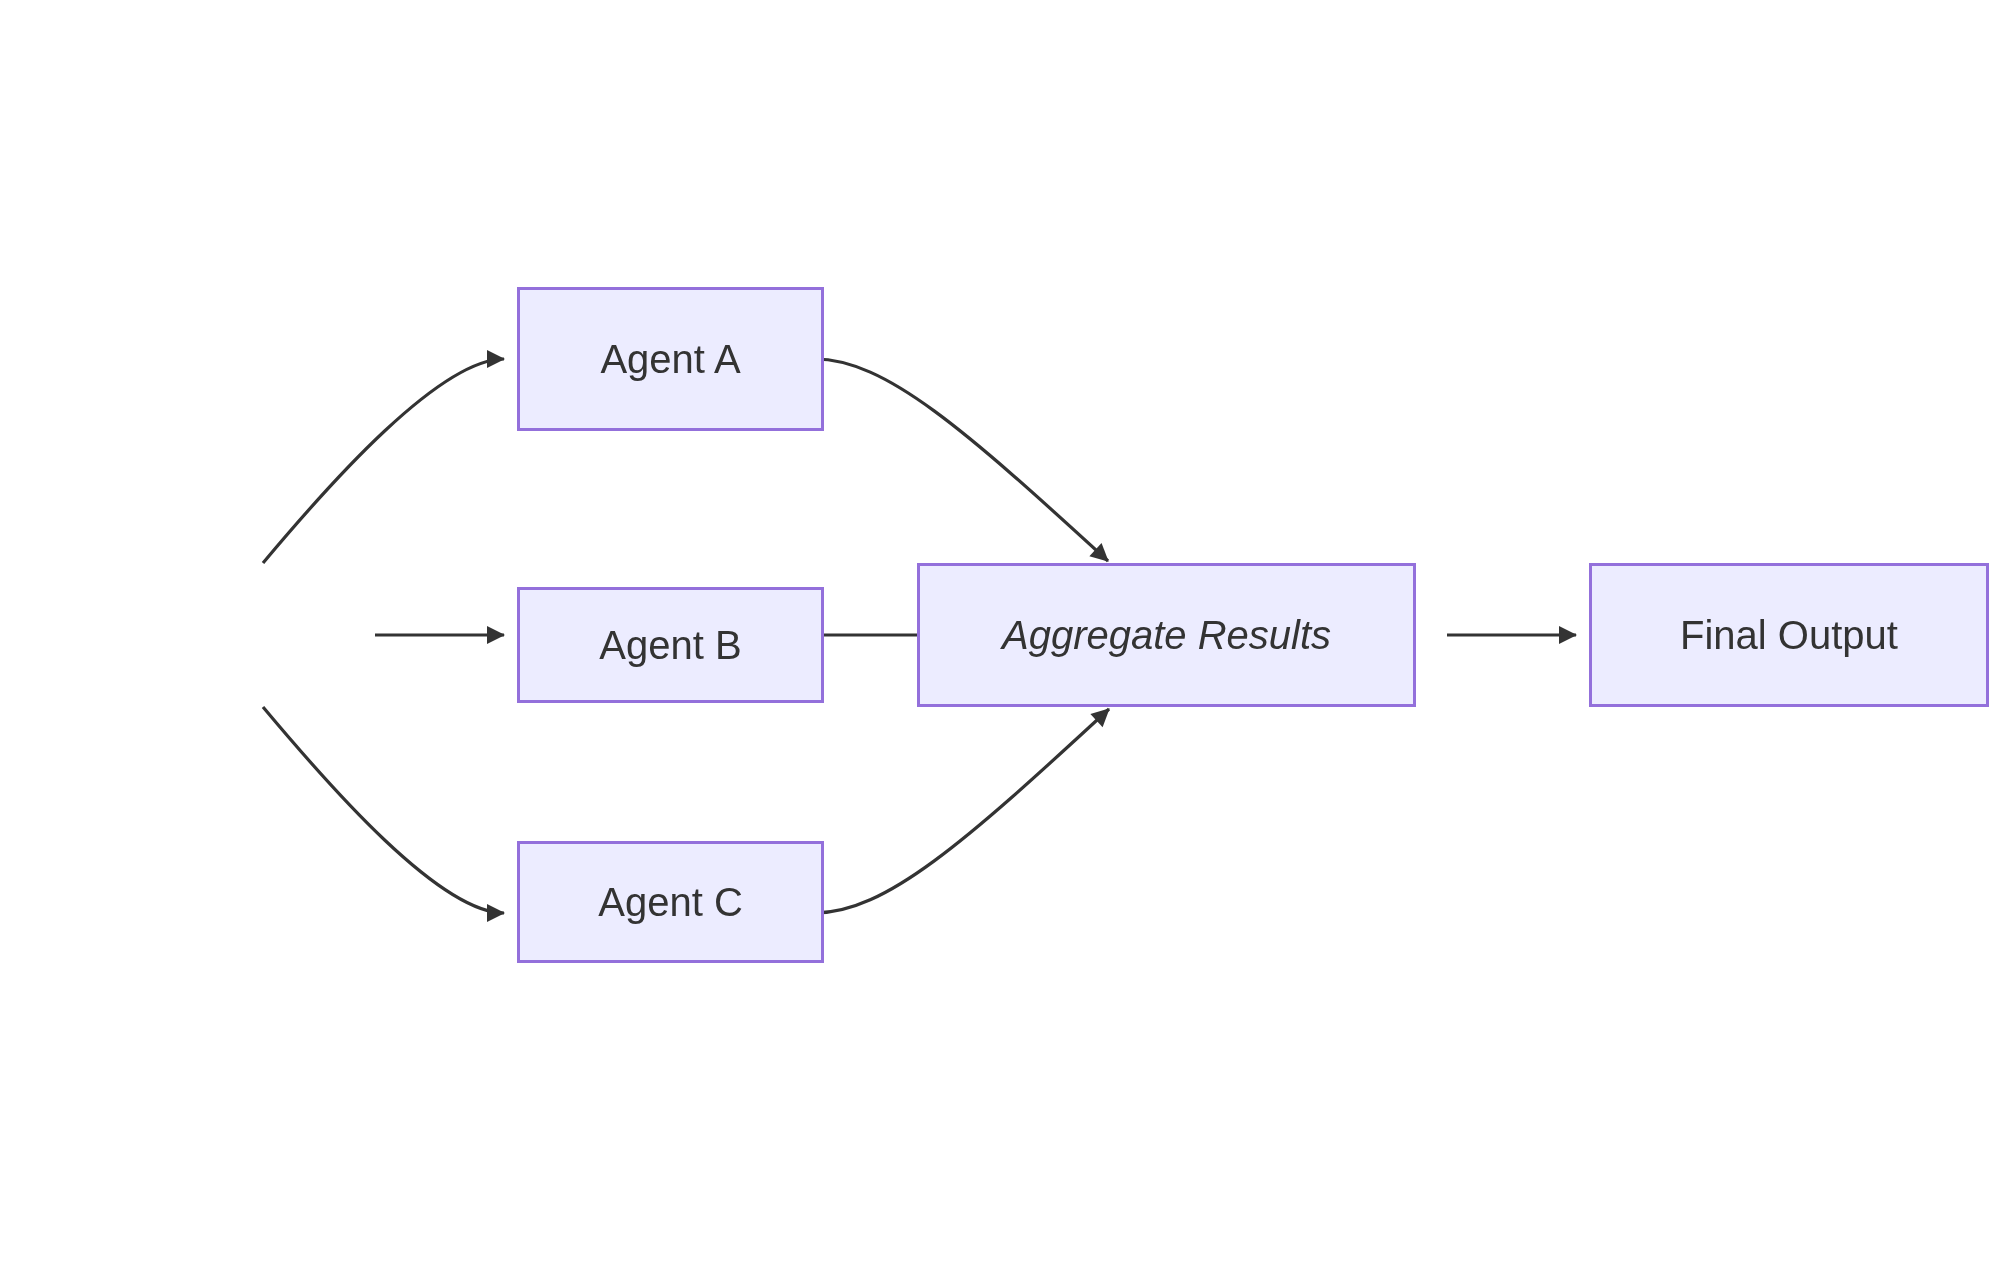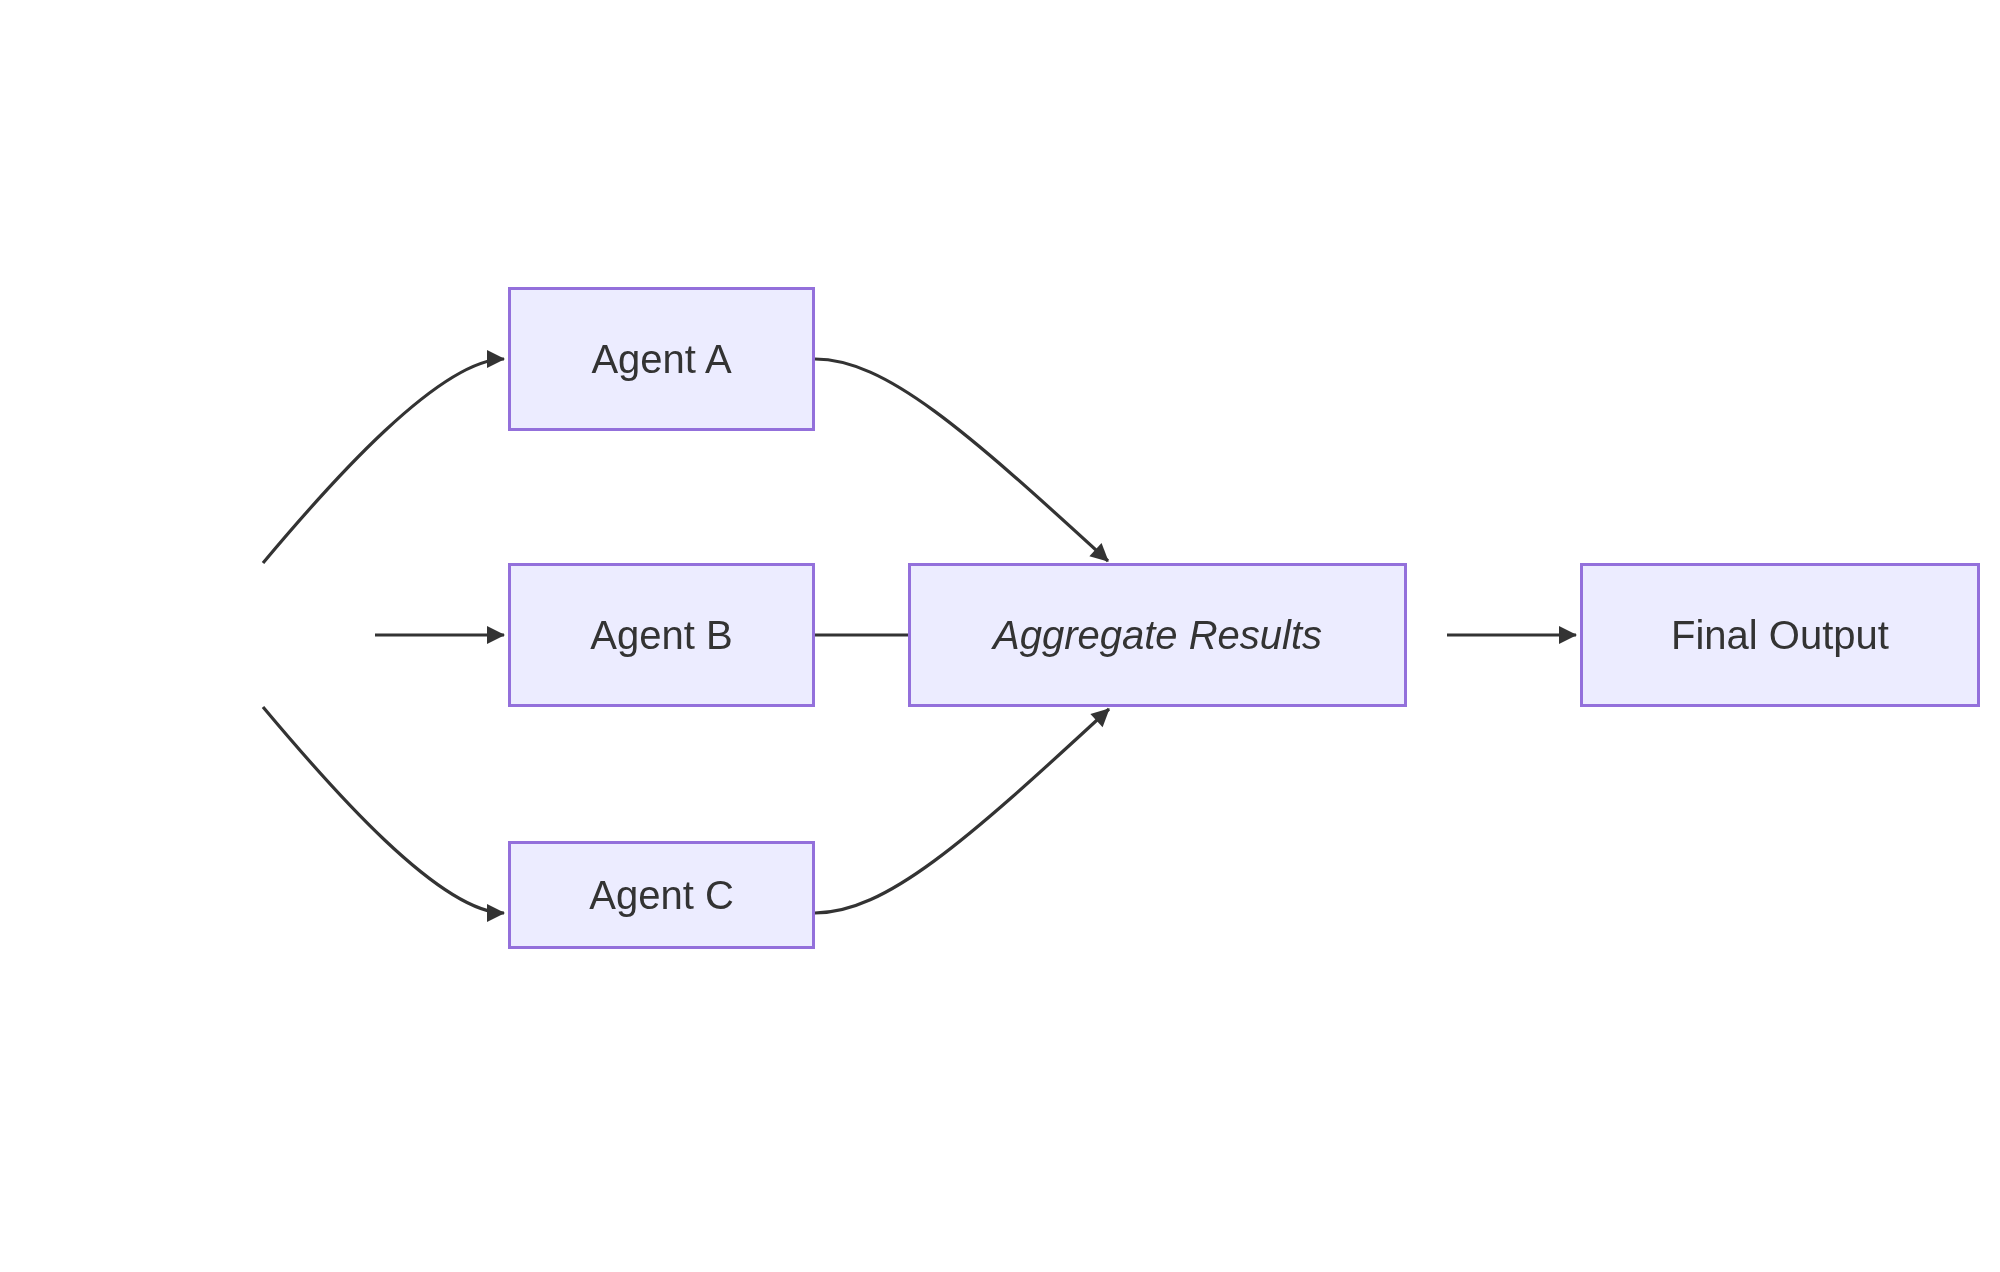--- a/index.html
+++ b/index.html
@@ -34,25 +34,26 @@
     position: absolute;
     background: var(--node-fill);
     border: 3px solid var(--node-border);
     color: var(--text-color);
     display: flex;
     align-items: center;
     justify-content: center;
     font-size: 40px;
     line-height: 1;
     text-align: center;
+    margin-left: 9px;
   }
   .n-task-input        { left: 20px;   top: 563px; width: 355px; height: 144px; }
   .n-agent-a           { left: 508px;  top: 287px; width: 307px; height: 144px; }
-  .n-agent-b           { left: 508px;  top: 563px; width: 307px; height: 144px; }
-  .n-agent-c           { left: 508px;  top: 841px; width: 307px; height: 108px; }
+  .n-agent-b           { left: 508px;  top: 587px; width: 307px; height: 116px; }
+  .n-agent-c           { left: 508px;  top: 841px; width: 307px; height: 122px; }
   .n-aggregate-results { left: 908px;  top: 563px; width: 499px; height: 144px; font-style: italic; }
   .n-final-output      { left: 1580px; top: 563px; width: 400px; height: 144px; text-align: center; }
 </style>
 </head>
 <body>
 
 <div class="canvas">
 
   <svg class="edge-layer" width="2000" height="1272" viewBox="0 0 2000 1272" xmlns="http://www.w3.org/2000/svg">
     <defs>

